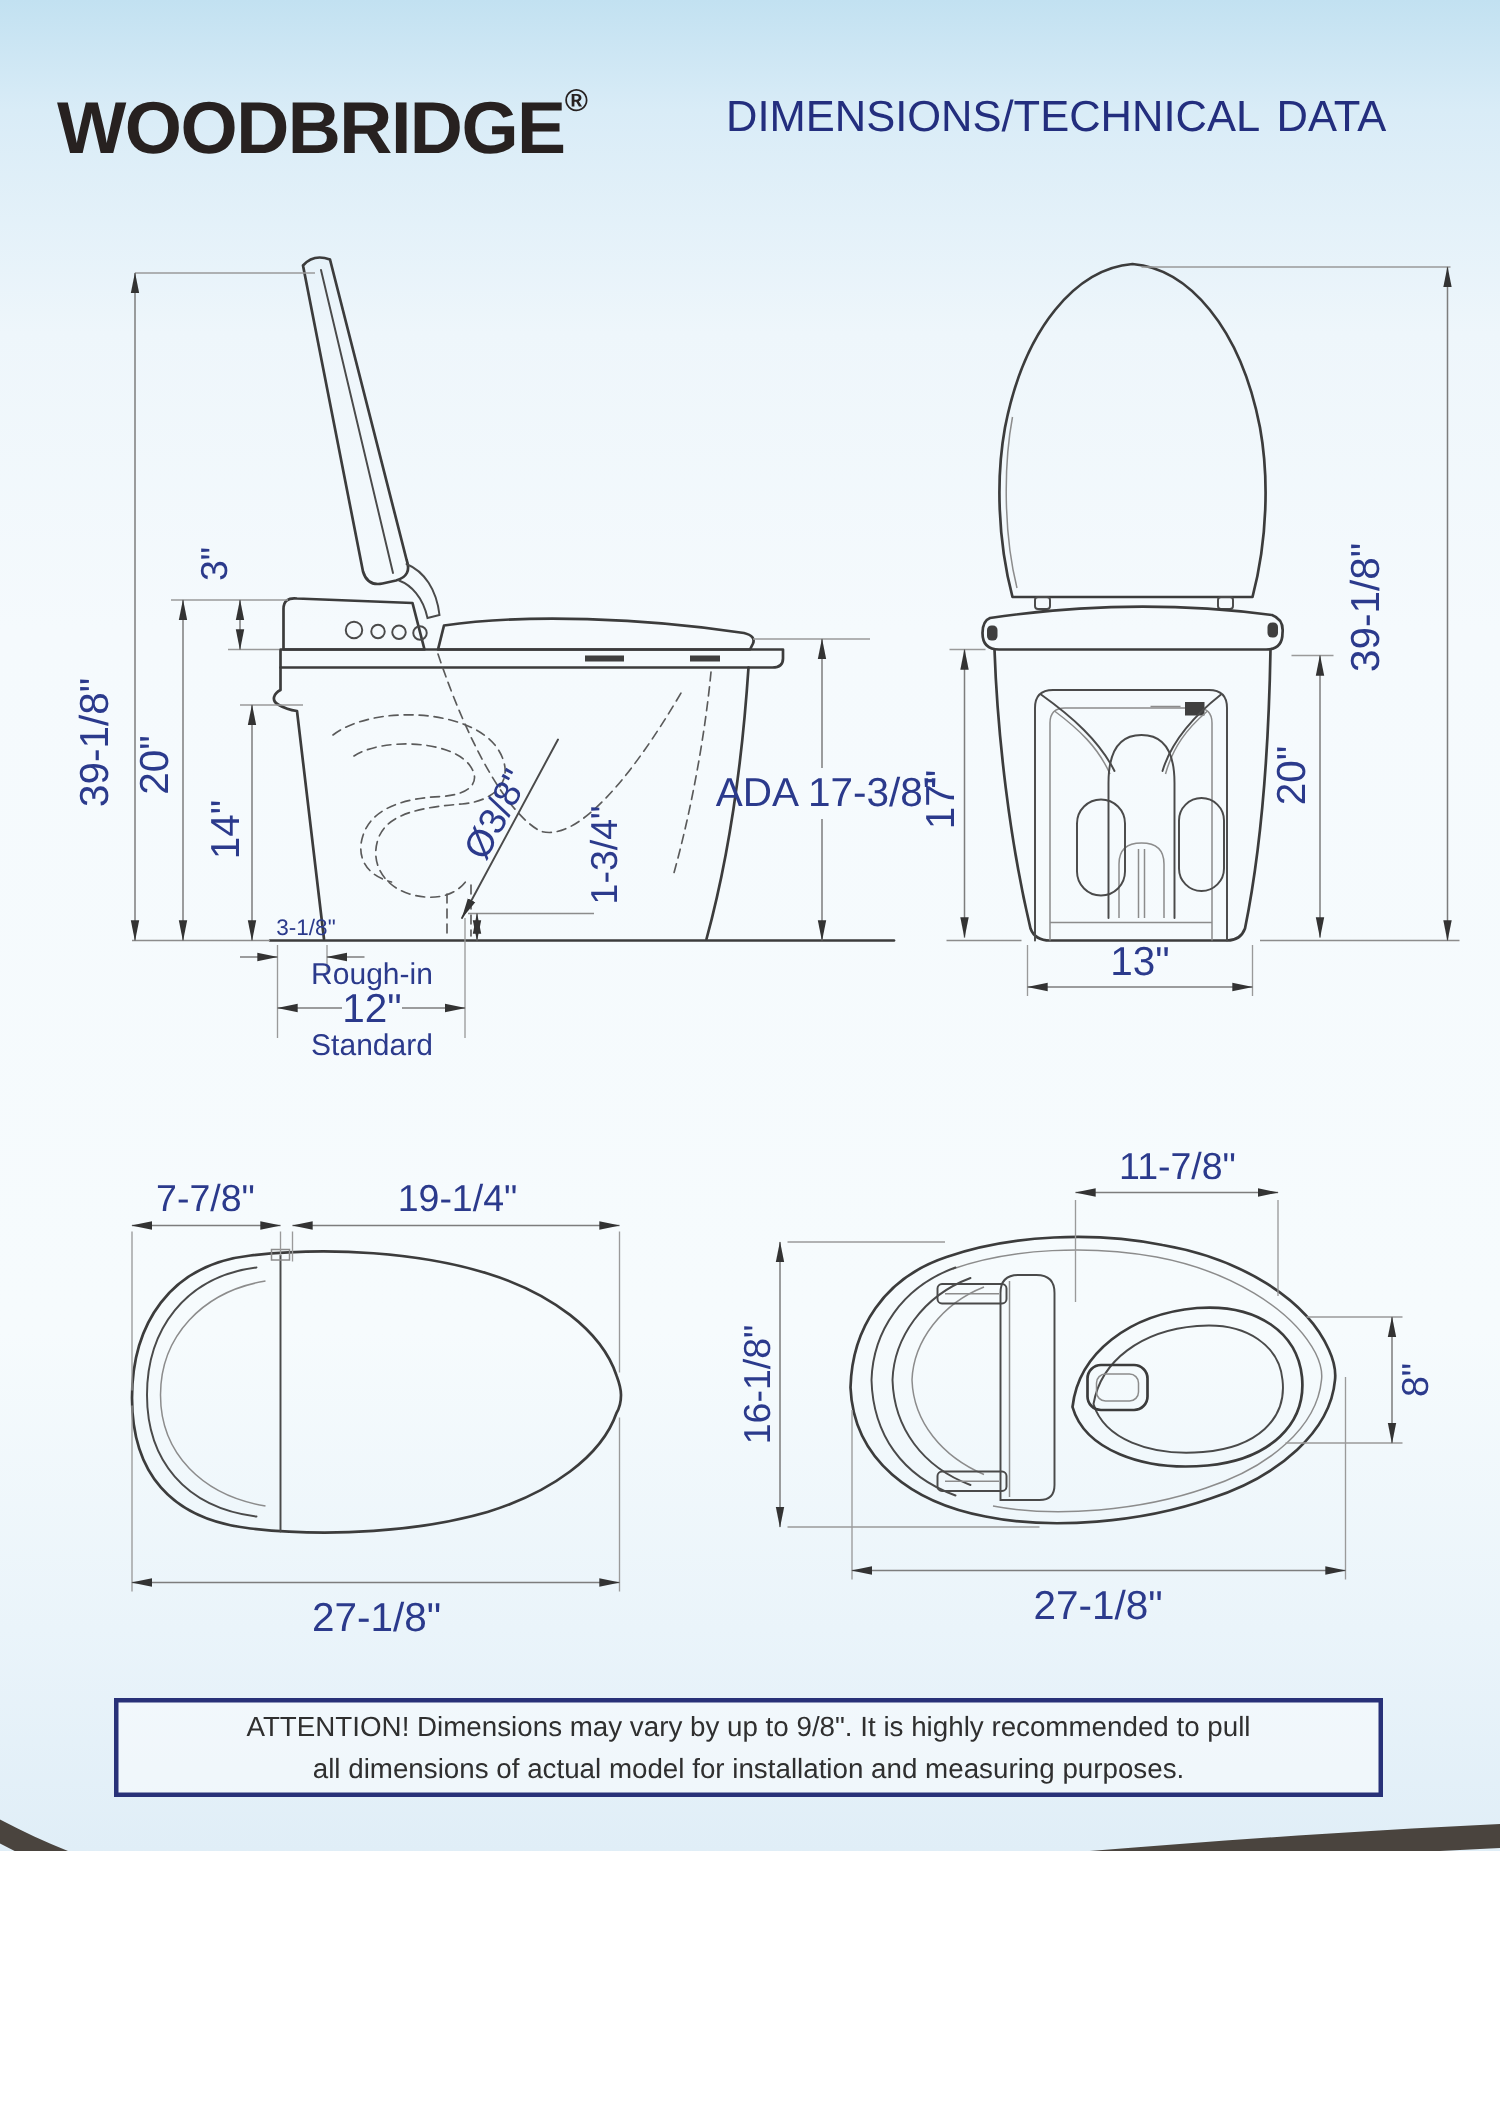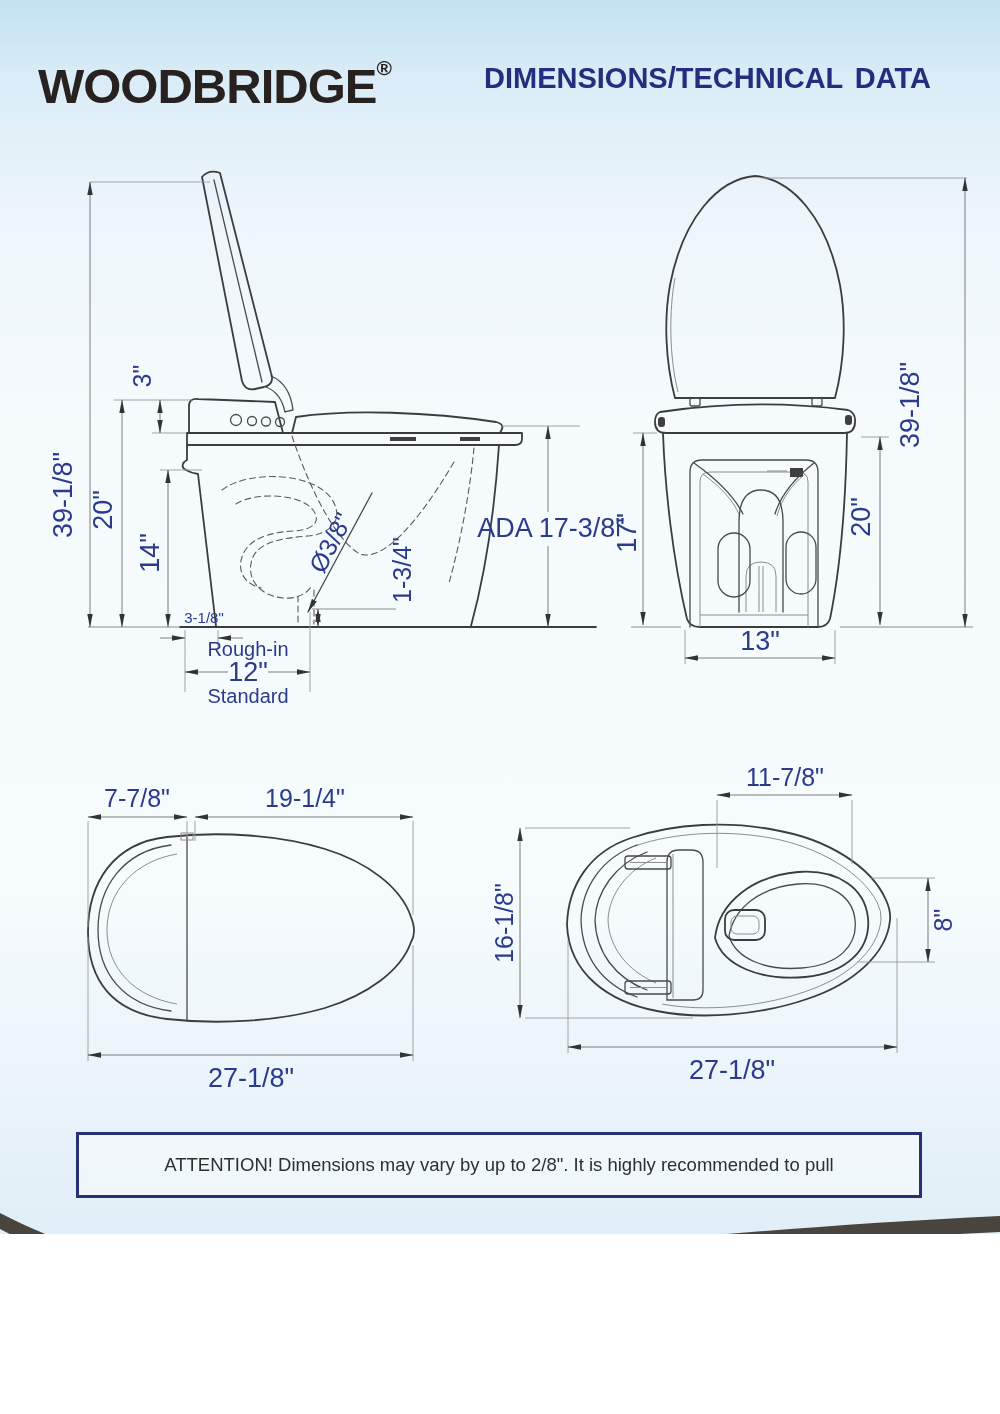--- a/index.html
+++ b/index.html
@@ -2,21 +2,21 @@
 <html><head>
 <meta charset="utf-8">
 <style>
   html,body{margin:0;padding:0;}
   .page{position:relative;width:1000px;height:1234px;overflow:hidden;
     font-family:"Liberation Sans",sans-serif;
     background:linear-gradient(180deg,#c2e1f1 0%,#d9ecf7 6%,#eef6fb 18%,#f5fafd 34%,#f6fbfd 72%,#eaf4fa 88%,#e0eef7 100%);}
   .brand{position:absolute;left:38px;top:56px;color:#272120;font-weight:bold;
     font-size:49px;letter-spacing:-1px;white-space:nowrap;}
   .brand .reg{font-size:21px;font-weight:bold;vertical-align:28px;letter-spacing:0;}
-  .doc-title{position:absolute;left:484px;top:62px;color:#232e7e;font-weight:bold;
+  .doc-title{position:absolute;left:484px;top:62px;color:#232e7e;font-weight:normal;
     font-size:29px;letter-spacing:0px;word-spacing:4px;white-space:nowrap;}
   svg{position:absolute;overflow:visible;}
   .outline{fill:none;stroke:#3c3c3c;stroke-width:1.8;stroke-linejoin:round;stroke-linecap:round;}
   .mid{fill:none;stroke:#4a4a4a;stroke-width:1.3;stroke-linecap:round;}
   .thin{fill:none;stroke:#8c8c8c;stroke-width:1;}
   .dashed{fill:none;stroke:#5a5a5a;stroke-width:1.1;stroke-dasharray:6 4;stroke-linecap:round;}
   .dim{fill:none;stroke:#7d7d7d;stroke-width:1;}
   .ext{fill:none;stroke:#9a9a9a;stroke-width:0.9;}
   .dimtext{fill:#2b3a8c;font-family:"Liberation Sans",sans-serif;font-size:25px;}
   .dimtext.big{font-size:27px;}
@@ -249,21 +249,22 @@
       <text class="dimtext" text-anchor="middle" transform="rotate(-90 449 152)" x="449" y="160">8"</text>
 
       <path class="ext" d="M73,172 L73,285"></path>
       <path class="ext" d="M402,150 L402,285"></path>
       <line class="dim" x1="73" y1="279" x2="402" y2="279" marker-start="url(#arwO)" marker-end="url(#arwO)"></line>
       <text class="dimtext big" text-anchor="middle" x="237" y="311">27-1/8"</text>
     </g>
   </svg>
 
   <div class="attention">
-    <div>ATTENTION! Dimensions may vary by up to 2/8". It is highly recommended to pull</div>
+    <div>ATTENTION! Dimensions may vary by up to 9/8". It is highly recommended to pull</div>
+    <div>all dimensions of actual model for installation and measuring purposes.</div>
   </div>
 
   <svg class="wave" width="1000" height="214" viewBox="0 0 1000 214">
     <path d="M0,88 C100,98 220,96 340,83 C560,62 800,42 1000,34 L1000,214 L0,214 Z" fill="#45a6dd"></path>
     <path d="M0,13 C80,55 150,67 260,67 C450,64 700,30 1000,16 L1000,32 C700,46 450,80 260,83 C150,83 80,71 0,29 Z" fill="#4a443e"></path>
   </svg>
 
 </div>
 
 </body></html>

